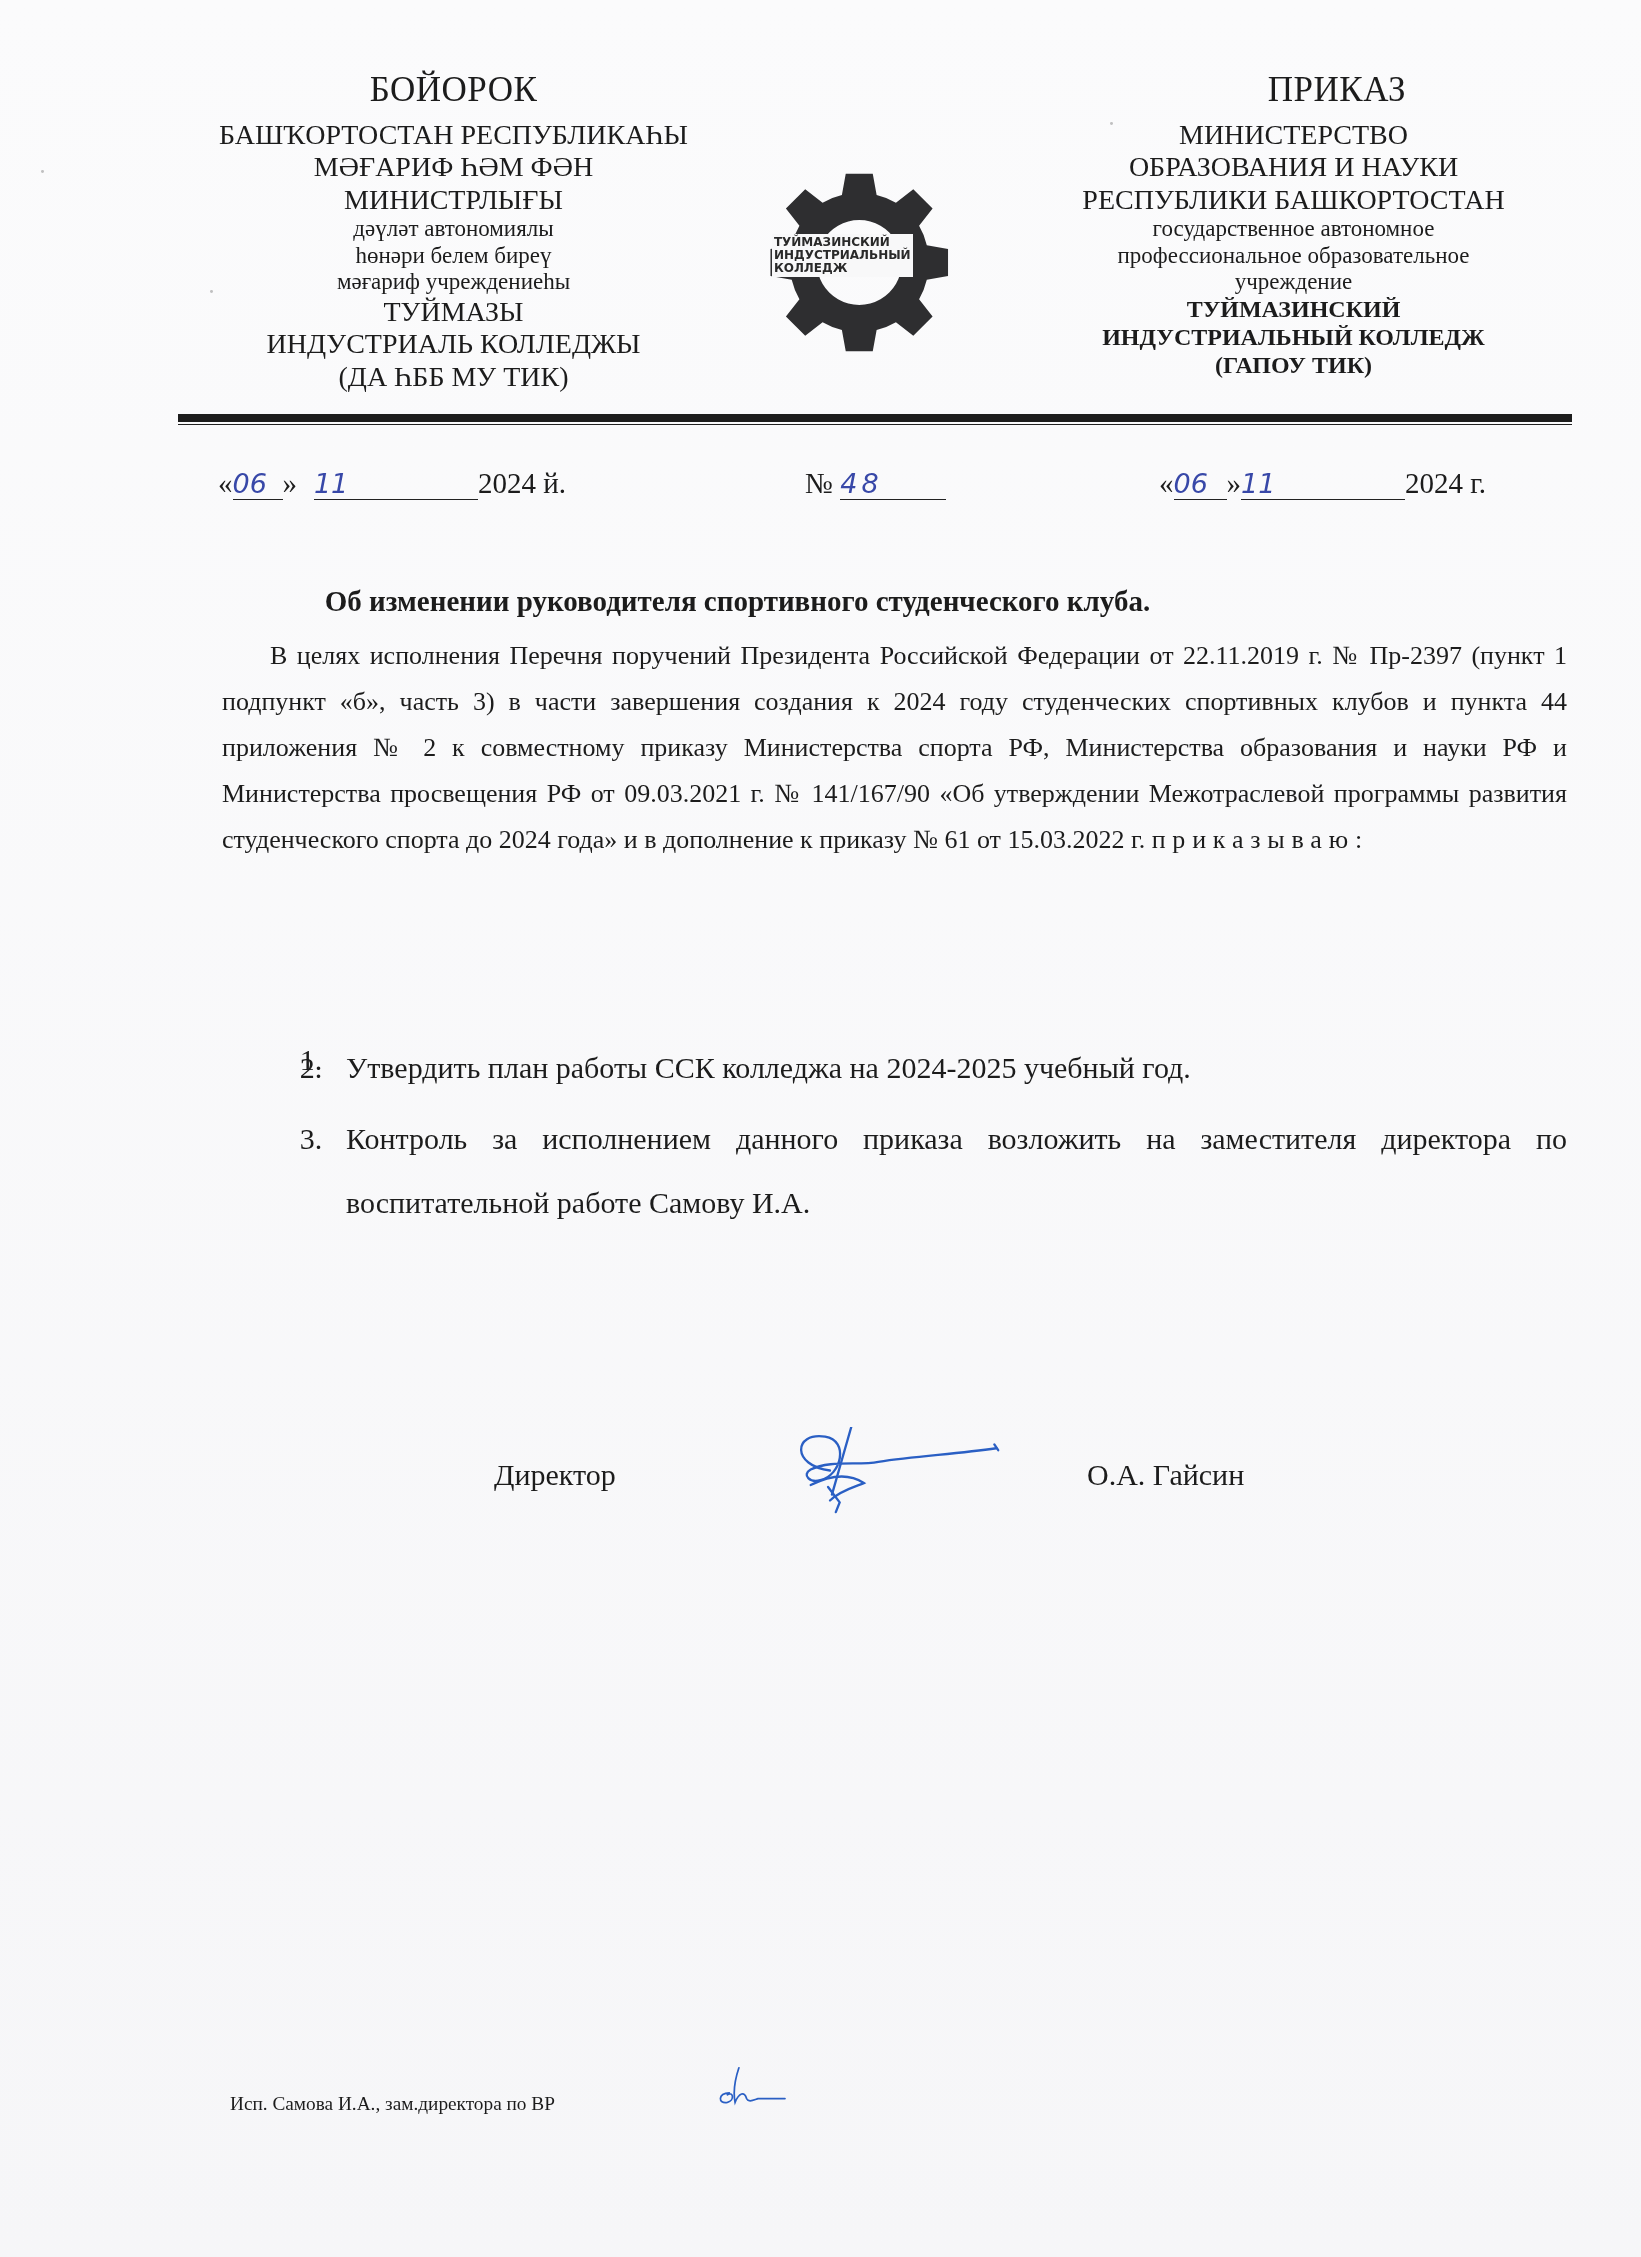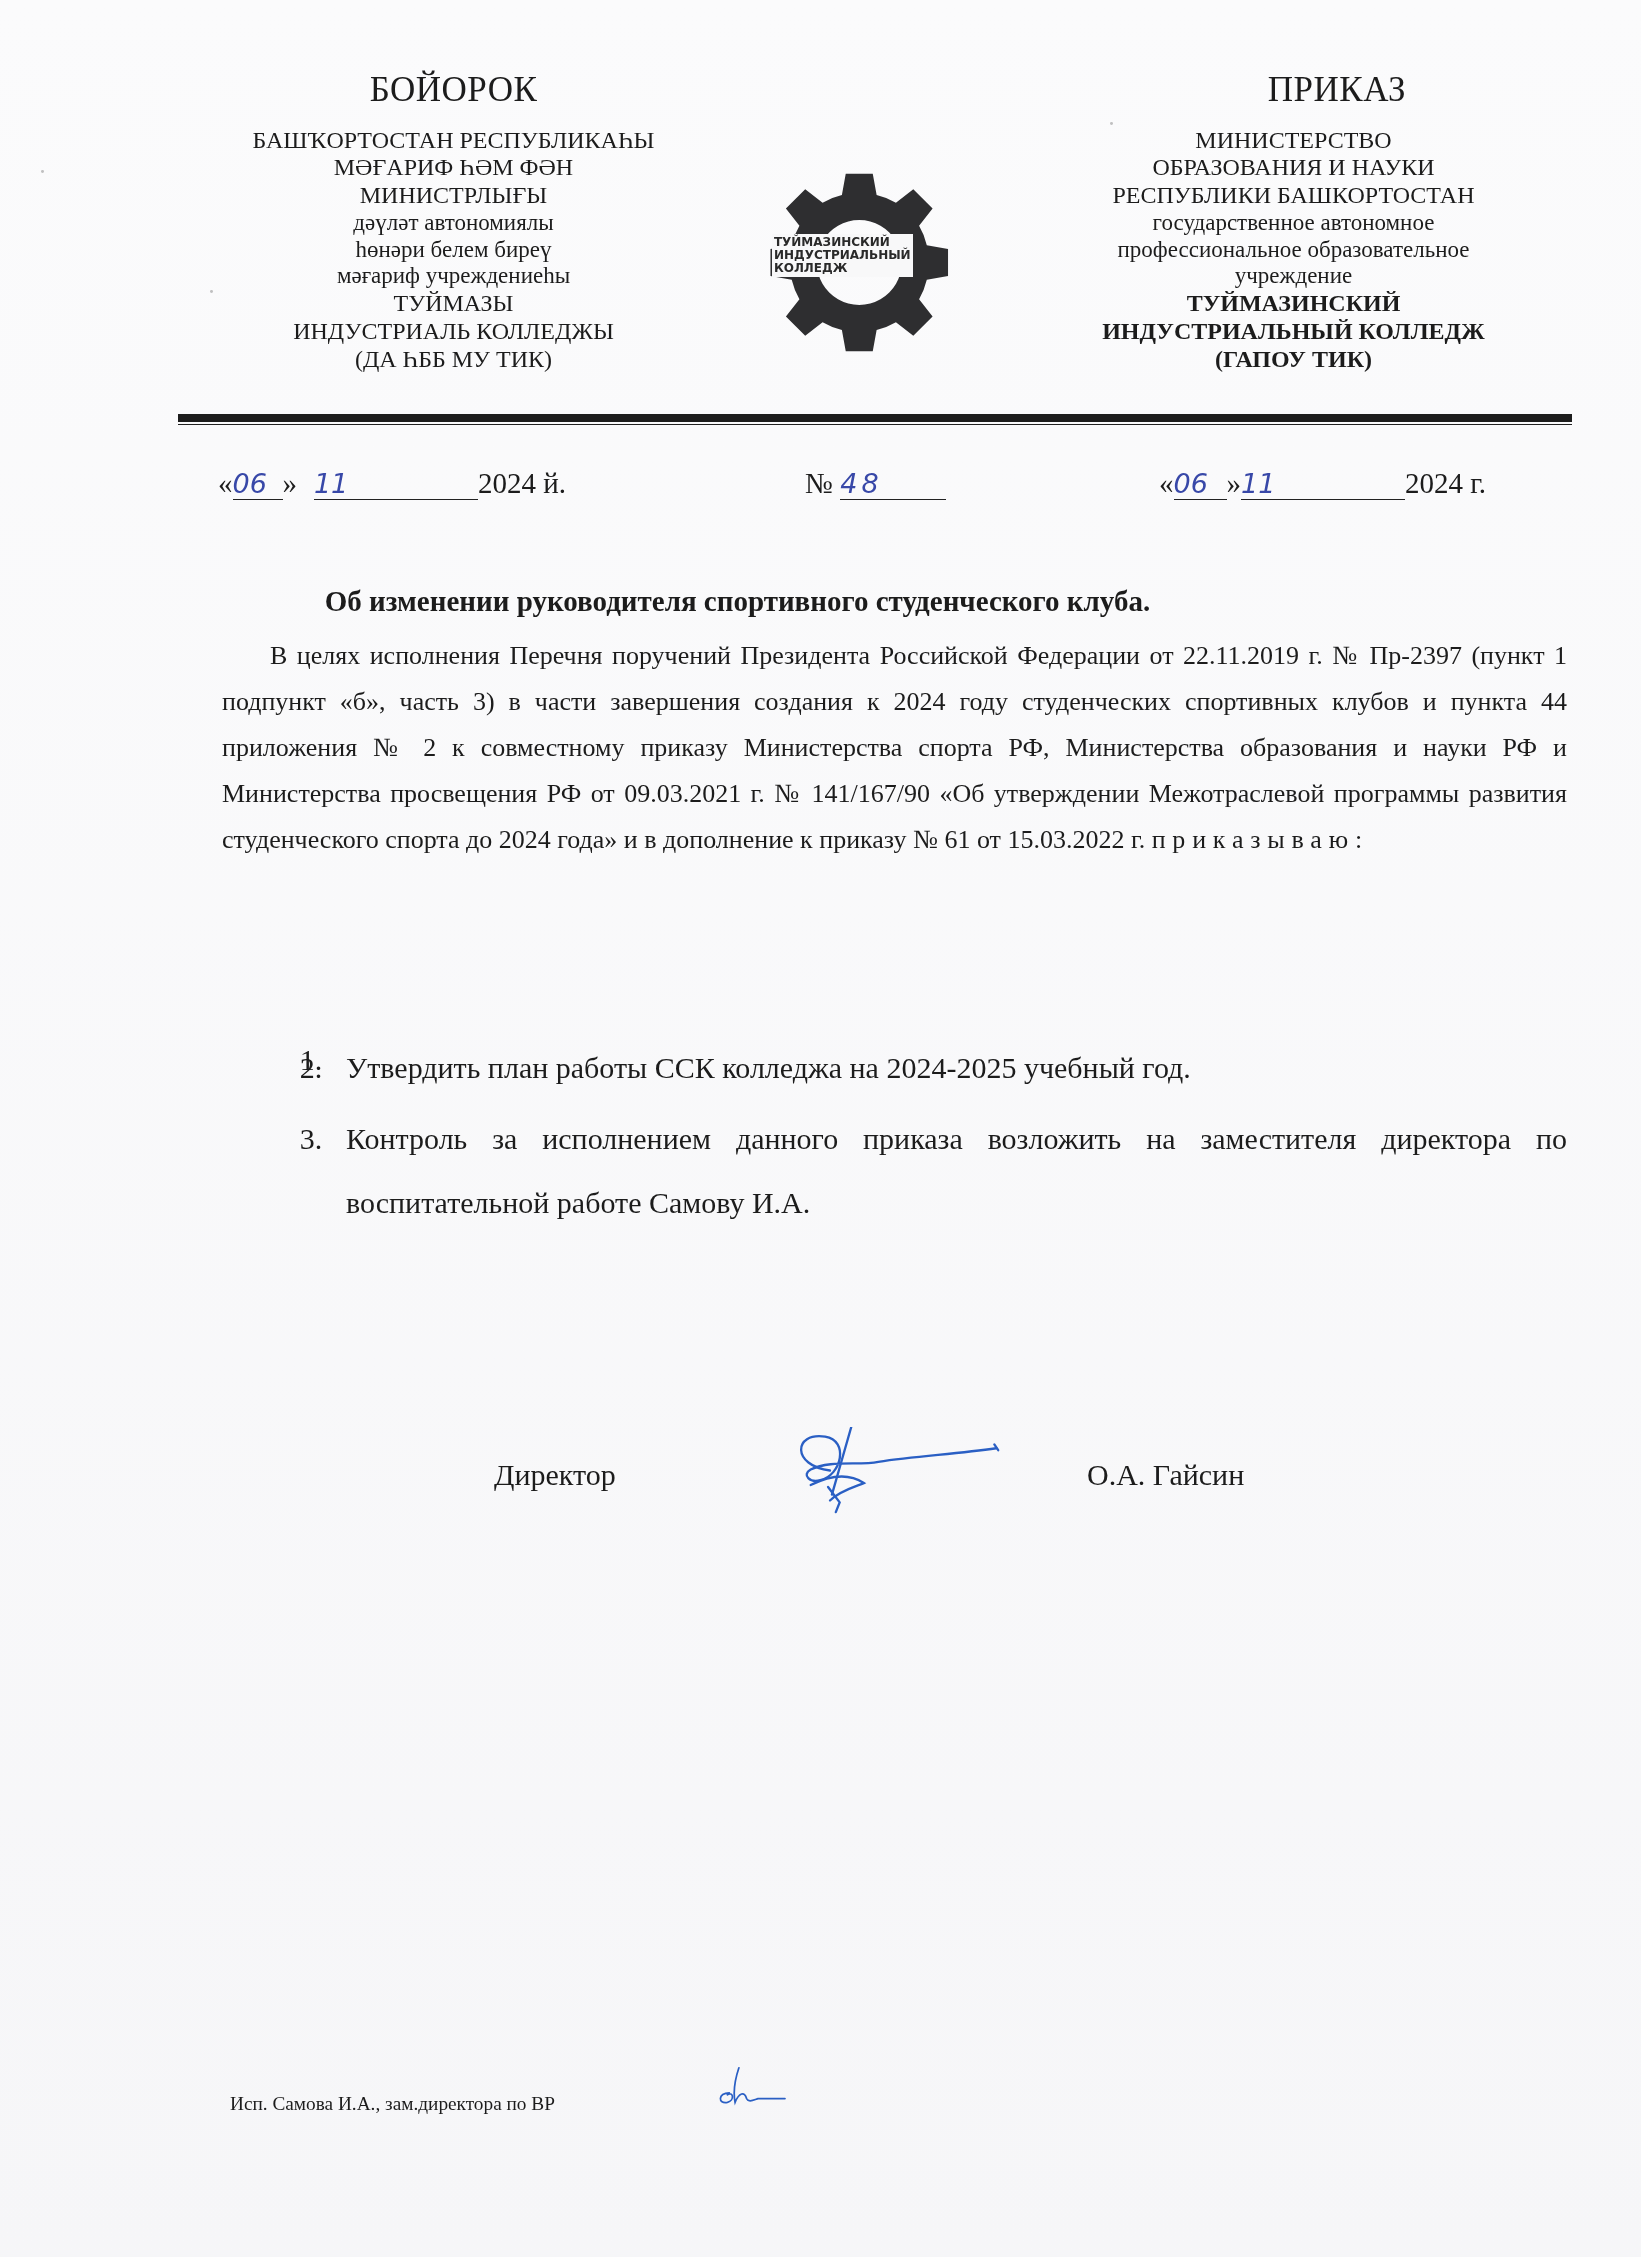--- a/index.html
+++ b/index.html
@@ -17,22 +17,22 @@
   }
   
   .hdr-left {
     position: absolute; left: 193px; top: 70px; width: 521px;
     text-align: center; line-height: 1.16;
   }
   .hdr-right {
     position: absolute; left: 1052px; top: 70px; width: 483px;
     text-align: center; line-height: 1.16;
   }
-  .hdr-title { font-size: 35px; letter-spacing: 0.5px; margin-bottom: 16px; }
-  .hdr-line { font-size: 24px; }
+  .hdr-title { font-size: 35px; letter-spacing: 0.5px; margin-bottom: 8px; }
+  .hdr-line { font-size: 28px; }
   .hdr-small { font-size: 23px; }
   .hdr-bold { font-size: 24px; font-weight: bold; }
   .hdr-right .hdr-title { padding-left: 87px; }
 
   
   .logo {
     position: absolute; left: 751px; top: 166px; width: 203px; height: 193px;
   }
   .logo svg { position: absolute; left: 0; top: 0; }
   .logo-text {

